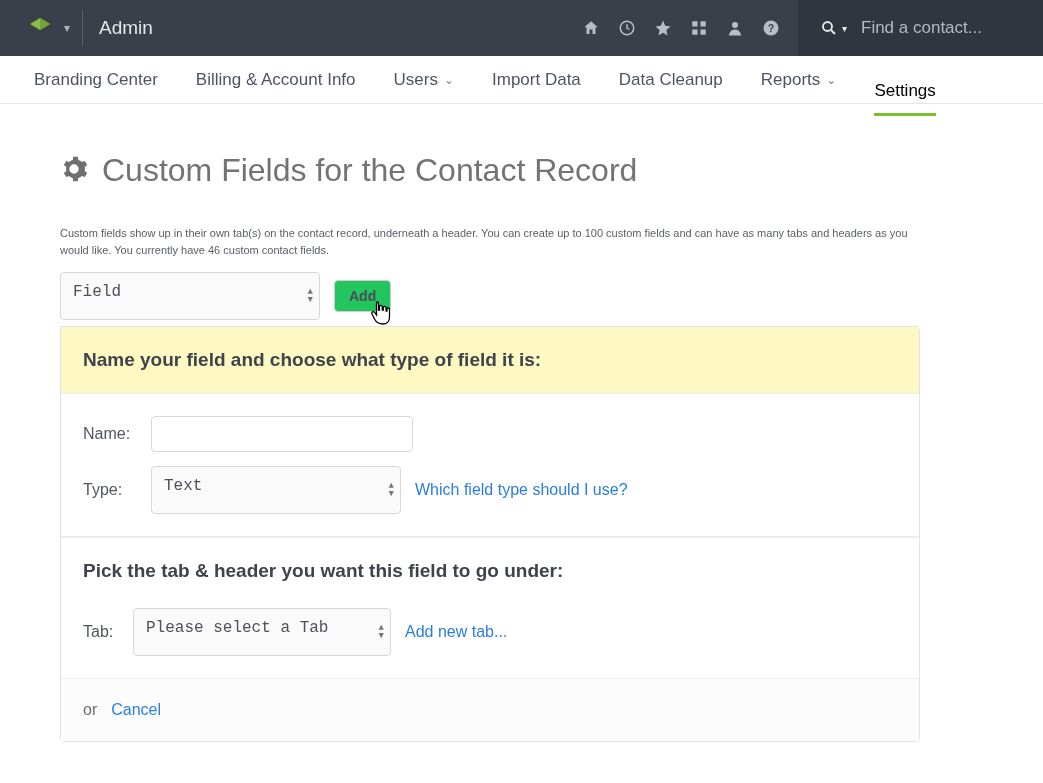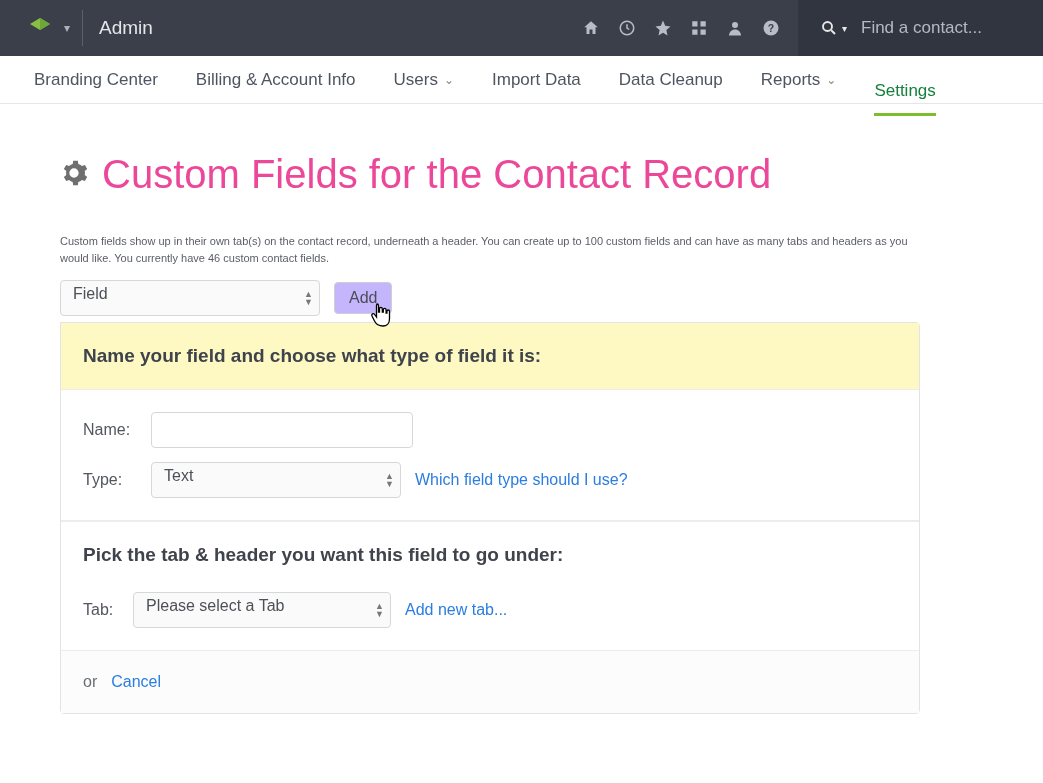--- a/index.html
+++ b/index.html
@@ -70,44 +70,44 @@
       align-items: center;
       padding: 0 34px;
       gap: 38px;
       border-bottom: 1px solid #e6e6e6;
       font-size: 17px;
       color: #4f5560;
     }
     .navtabs .tab { cursor: pointer; display:flex; align-items:center; gap:6px; height:100%; }
     .navtabs .tab .caret { font-size: 12px; color:#888; }
     .navtabs .tab.active {
-      color: #15803d;
+      color: #000000;
       border-bottom: 3px solid #7bbf2e;
       height: 48px;
       display:flex; align-items:center;
       margin-bottom:-1px;
       margin-top:24px;
     }
 
     
     .page {
       padding: 48px 60px 40px;
       max-width: 980px;
     }
     .page-title-row {
       display: flex;
       align-items: center;
       gap: 14px;
       margin-bottom: 36px;
     }
     .gear-big { color:#6f6f6f; }
     .page-title {
-      font-size: 40px;
+      font-size: 32px;
       font-weight: 400;
-      color: #ec4899;
+      color: #737373;
     }
     .intro {
       font-size: 11px;
       line-height: 1.5;
       color: #5a5e66;
       margin-bottom: 14px;
     }
 
     .selector-row {
       display: flex;
@@ -115,48 +115,49 @@
       gap: 14px;
       margin-bottom: 0px;
     }
     .selectish {
       position: relative;
       display: inline-flex;
       align-items: center;
       border: 1px solid #d7d7d7;
       border-radius: 4px;
       background: #fafafa;
-      height: 36px;
+      height: 48px;
       padding: 0 28px 9px 12px;
       font-size: 16px;
       color: #4d5057;
       min-width: 260px;
+      font-family: Liberation Mono, monospace;
     }
     .selectish .stepper {
       position: absolute;
       right: 6px;
       top: 50%;
       transform: translateY(-50%);
       display: flex;
       flex-direction: column;
       font-size: 9px;
       color: #777;
       line-height: 8px;
     }
     .btn {
       display: inline-flex;
       align-items: center;
       justify-content: center;
       border: 1px solid #cfcfcf;
-      background: #c4b5fd;
+      background: #22c55e;
       border-radius: 4px;
       height: 32px;
       padding: 0 14px;
-      font-size: 16px;
-      font-weight: 400;
+      font-size: 14px;
+      font-weight: 700;
       color: #4a4d54;
       cursor: pointer;
     }
 
     .cursor-hand {
       position:absolute;
       margin-left: -9px;
       margin-top: 6px;
       pointer-events:none;
     }

